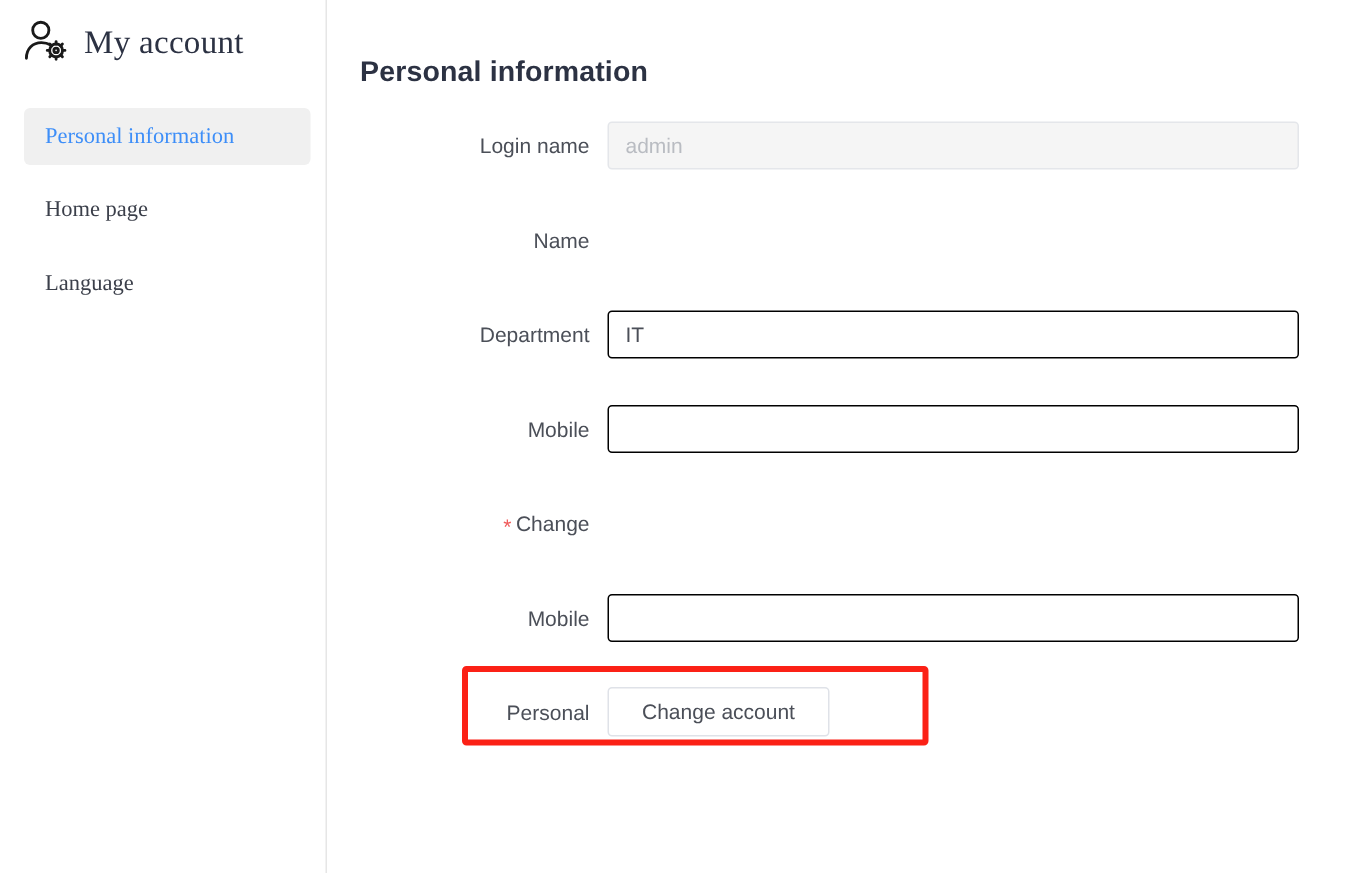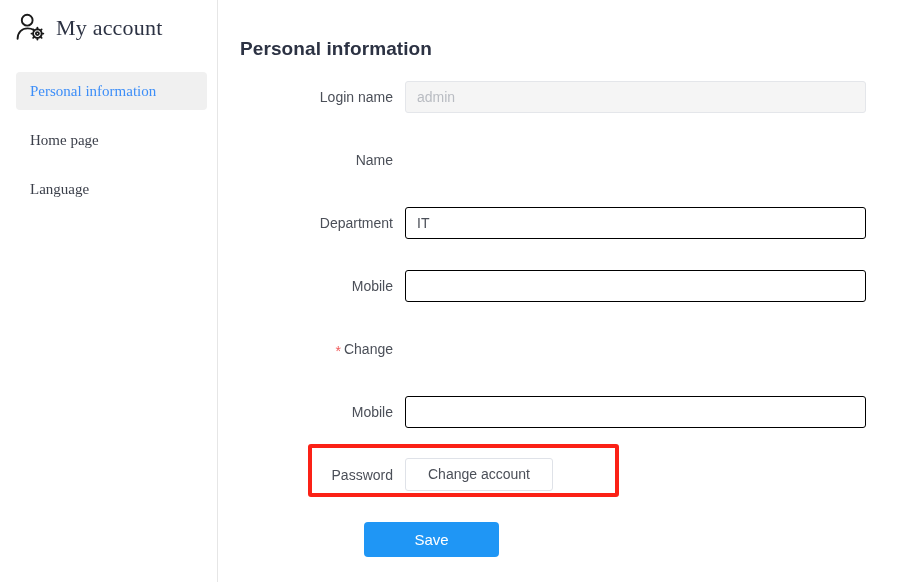--- a/index.html
+++ b/index.html
@@ -249,27 +249,23 @@
           <span class="req-star">*</span><span>Change</span>
         </div>
       </div>
 
       <div class="form-row">
         <div class="form-label">Mobile</div>
         <input class="form-field" type="text" value="" style="">
       </div>
 
       <div class="form-row">
-        <div class="form-label">Password</div>
+        <div class="form-label">Personal</div>
         <button type="button" class="change-pwd-btn">Change account</button>
       </div>
 
-      <div class="save-row">
-        <div class="save-spacer"></div>
-        <button type="button" class="save-btn">Save</button>
-      </div>
 
     </form>
 
     <div class="highlight-box" style="left: 90px; top: 444px; width: 311px; height: 53px; border-color: rgb(251, 33, 22);"></div>
 
   </main>
 </div>
 
 </body></html>

